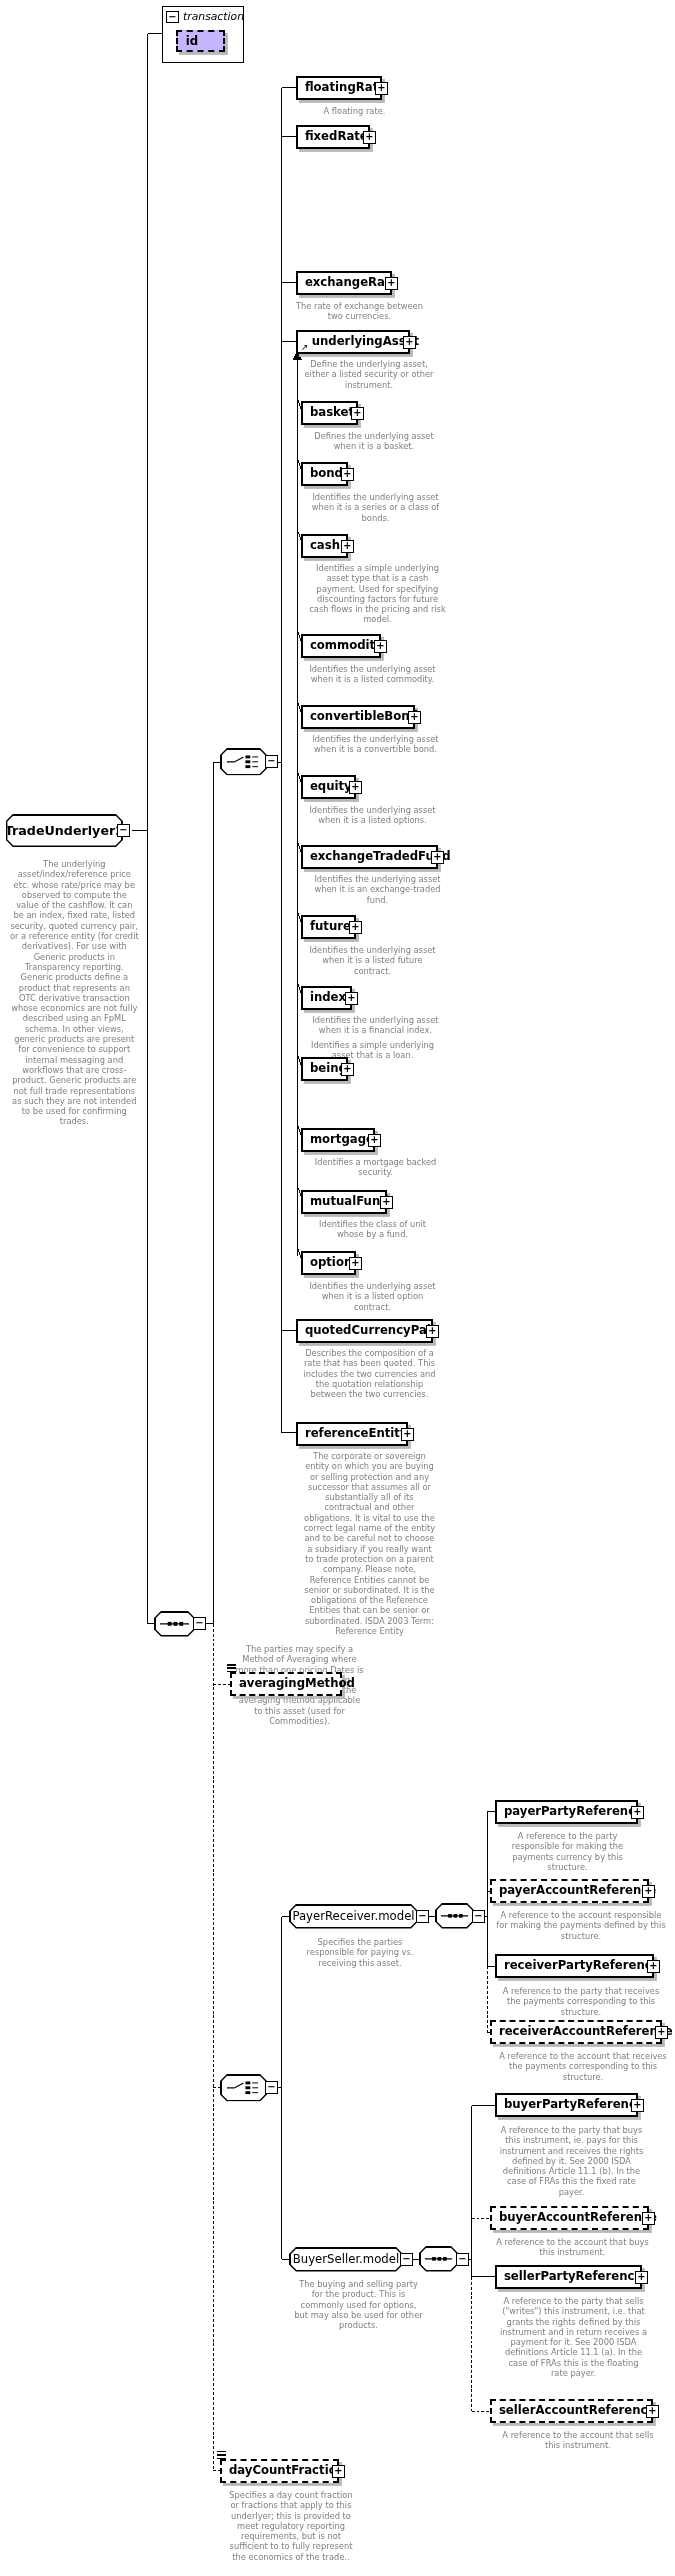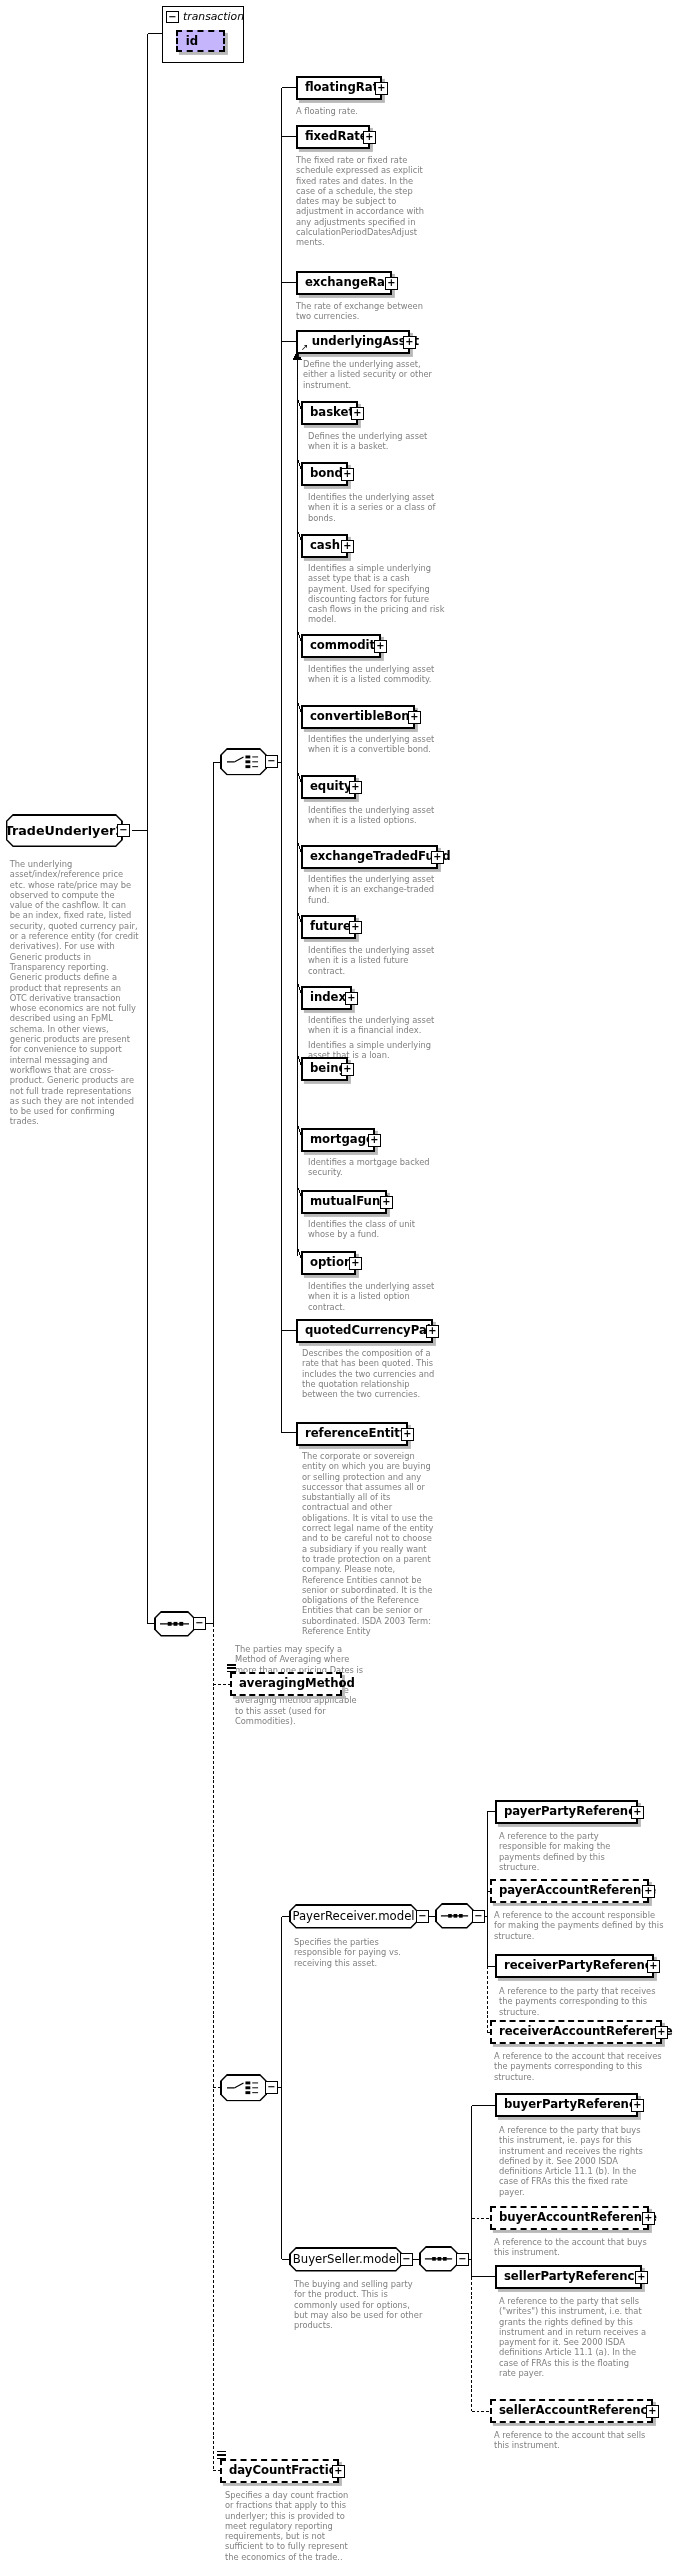--- a/index.html
+++ b/index.html
@@ -8,21 +8,21 @@
   .ebox{position:absolute;box-sizing:border-box;height:23.5px;background:#fff;border:2px solid #000;
         box-shadow:2.9px 2.9px 0 #b8b8b8;display:flex;align-items:center;padding:0 8.8px 0 6.9px;
         font:bold 11.7px "DejaVu Sans",sans-serif;white-space:nowrap;z-index:3;}
   .ebox.dashed{border-style:dashed;align-items:center;}
   .ebox .lbl{position:relative;top:-1px;}
   .pm{box-sizing:border-box;width:12.7px;height:12.7px;background:#fff;border:1px solid #000;
       font:bold 9.8px/10.8px "DejaVu Sans",sans-serif;text-align:center;z-index:5;}
   .ebox .pm{position:absolute;right:-7.8px;top:3.9px;}
   .pm.abs{position:absolute;}
   .desc{position:absolute;font:8.3px/10.3px "DejaVu Sans",sans-serif;color:#808080;
-        overflow-wrap:break-word;z-index:2;}
+        overflow-wrap:break-word;z-index:2;text-align:center;}
   .octo{position:absolute;background:#000;filter:drop-shadow(2.9px 2.9px 0 #b8b8b8);z-index:3;
         clip-path:polygon(6.9px 0,calc(100% - 6.9px) 0,100% 6.9px,100% calc(100% - 6.9px),calc(100% - 6.9px) 100%,6.9px 100%,0 calc(100% - 6.9px),0 6.9px);}
   .octo .in{position:absolute;inset:1.5px;background:#fff;display:flex;align-items:center;justify-content:center;
         font:bold 12.7px "DejaVu Sans",sans-serif;white-space:nowrap;
         clip-path:polygon(5.9px 0,calc(100% - 5.9px) 0,100% 5.9px,100% calc(100% - 5.9px),calc(100% - 5.9px) 100%,5.9px 100%,0 calc(100% - 5.9px),0 5.9px);}
   .octo.model .in{font:11.7px "DejaVu Sans",sans-serif;}
   .attrbox{position:absolute;box-sizing:border-box;background:#fff;border:1px solid #000;z-index:3;}
   .attrhdr{position:absolute;font:italic 10.8px "DejaVu Sans",sans-serif;color:#000;z-index:4;}
   .idbox{position:absolute;box-sizing:border-box;height:21.5px;background:#c4b5fd;border:2px dashed #000;
          box-shadow:2.9px 2.9px 0 #b8b8b8;display:flex;align-items:center;padding:0 7.8px;
@@ -150,21 +150,20 @@
   <div class="ebox" style="left:296px;top:76px;width:86px">
       <span class="lbl">floatingRate</span>
       <span class="pm">+</span>
     </div>
   <div class="desc" style="left:296px;top:106px;width:117px">A floating rate.</div>
 
   <div class="ebox" style="left:296px;top:125px;width:74px">
       <span class="lbl">fixedRate</span>
       <span class="pm">+</span>
     </div>
-  <div class="desc" style="left:296px;top:155px;width:129px">The fixed rate or fixed rate schedule expressed as explicit fixed rates and dates. In the case of a schedule, the step dates may be subject to adjustment in accordance with any adjustments specified in calculationPeriodDatesAdjustments.</div>
 
   <div class="ebox" style="left:296px;top:271px;width:96px">
       <span class="lbl">exchangeRate</span>
       <span class="pm">+</span>
     </div>
   <div class="desc" style="left:296px;top:301px;width:127px">The rate of exchange between two currencies.</div>
 
   <div class="ebox" style="left:296px;top:330px;width:114px;padding-left:13.7px">
       <span class="subarrow">↗</span>
       <span class="lbl">underlyingAsset</span>
@@ -301,21 +300,21 @@
           <rect x="21" y="5" width="4" height="4" fill="#000"></rect>
       </svg>
     </div>
   </div>
   <div class="pm abs" style="left:472px;top:1910px">−</div>
 
   <div class="ebox" style="left:495px;top:1800px;width:143px">
       <span class="lbl">payerPartyReference</span>
       <span class="pm">+</span>
     </div>
-  <div class="desc" style="left:499px;top:1831px;width:137px">A reference to the party responsible for making the payments defined by this structure.</div>
+  <div class="desc" style="left:499px;top:1831px;width:137px">A reference to the party responsible for making the payments currency by this structure.</div>
 
   <div class="ebox dashed" style="left:490px;top:1879px;width:159px">
       <span class="lbl">payerAccountReference</span>
       <span class="pm">+</span>
     </div>
   <div class="desc" style="left:494px;top:1910px;width:174px">A reference to the account responsible for making the payments defined by this structure.</div>
 
   <div class="ebox" style="left:495px;top:1954px;width:159px">
       <span class="lbl">receiverPartyReference</span>
       <span class="pm">+</span>

